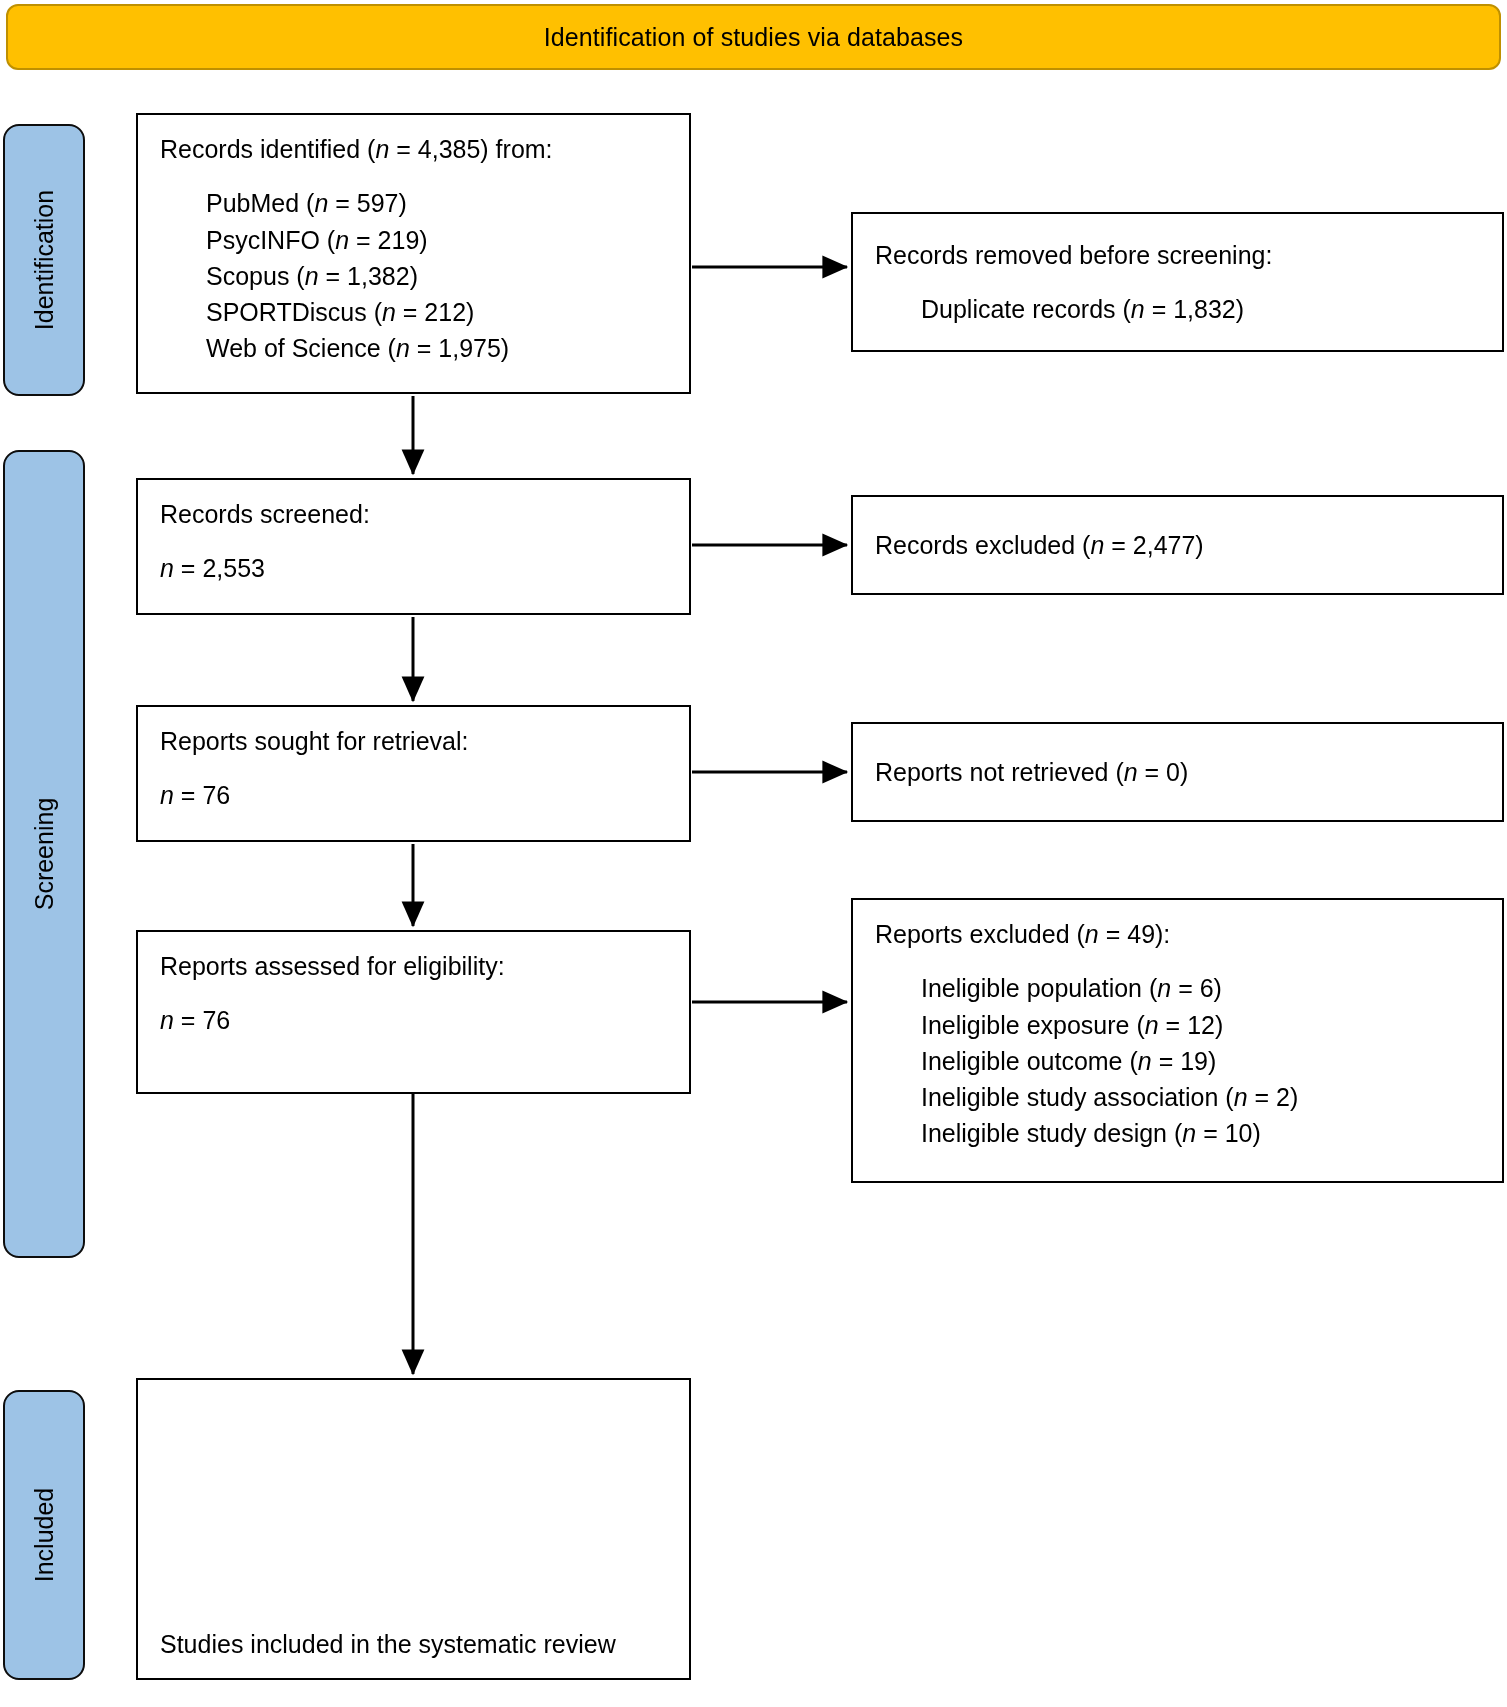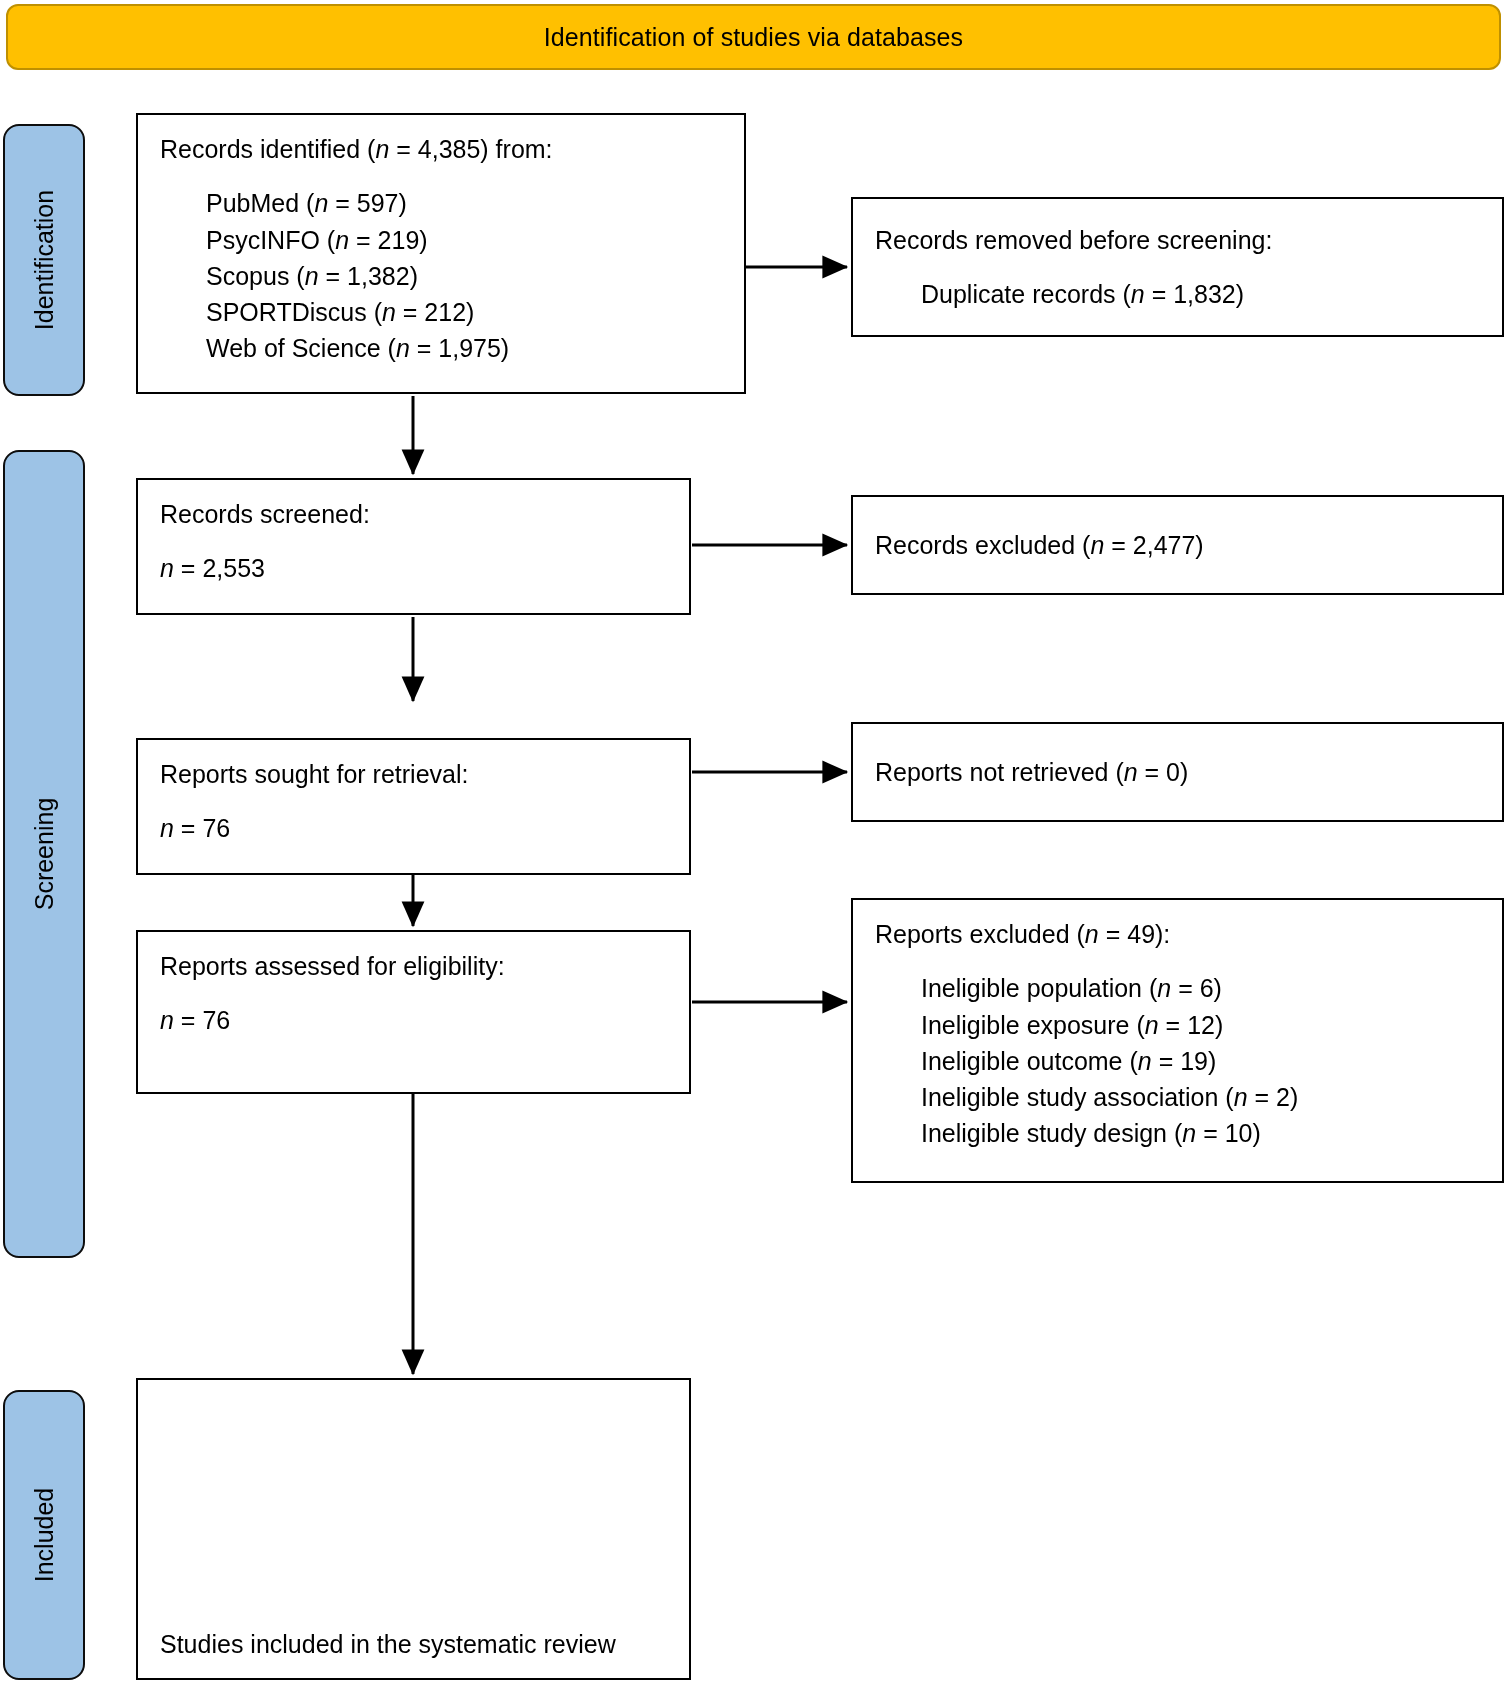--- a/index.html
+++ b/index.html
@@ -76,28 +76,28 @@
   }
   .box .title { display: block; }
   .box .sub {
     display: block;
     margin-left: 46px;
   }
   .box .spacer { display: block; height: 18px; }
   .ital { font-style: italic; }
 
   
-  #box-identified   { left: 136px; top: 113px;  width: 610px; height: 281px; }
+  #box-identified   { left: 136px; top: 113px;  width: 555px; height: 281px; }
   #box-screened     { left: 136px; top: 478px;  width: 555px; height: 137px; }
-  #box-sought       { left: 136px; top: 738px;  width: 555px; height: 137px; }
+  #box-sought       { left: 136px; top: 705px;  width: 555px; height: 137px; }
   #box-assessed     { left: 136px; top: 930px;  width: 555px; height: 164px; }
   #box-included     { left: 136px; top: 1378px; width: 555px; height: 302px; justify-content: flex-end; }
 
   
-  #box-removed      { left: 851px; top: 197px;  width: 653px; height: 140px; }
+  #box-removed      { left: 851px; top: 212px;  width: 653px; height: 140px; }
   #box-excluded-rec { left: 851px; top: 495px;  width: 653px; height: 100px; }
   #box-notretrieved { left: 851px; top: 722px;  width: 653px; height: 100px; }
   #box-excluded-rep { left: 851px; top: 898px;  width: 653px; height: 285px; }
 
   
   .vcenter {
     display: flex;
     flex-direction: column;
     justify-content: center;
   }

